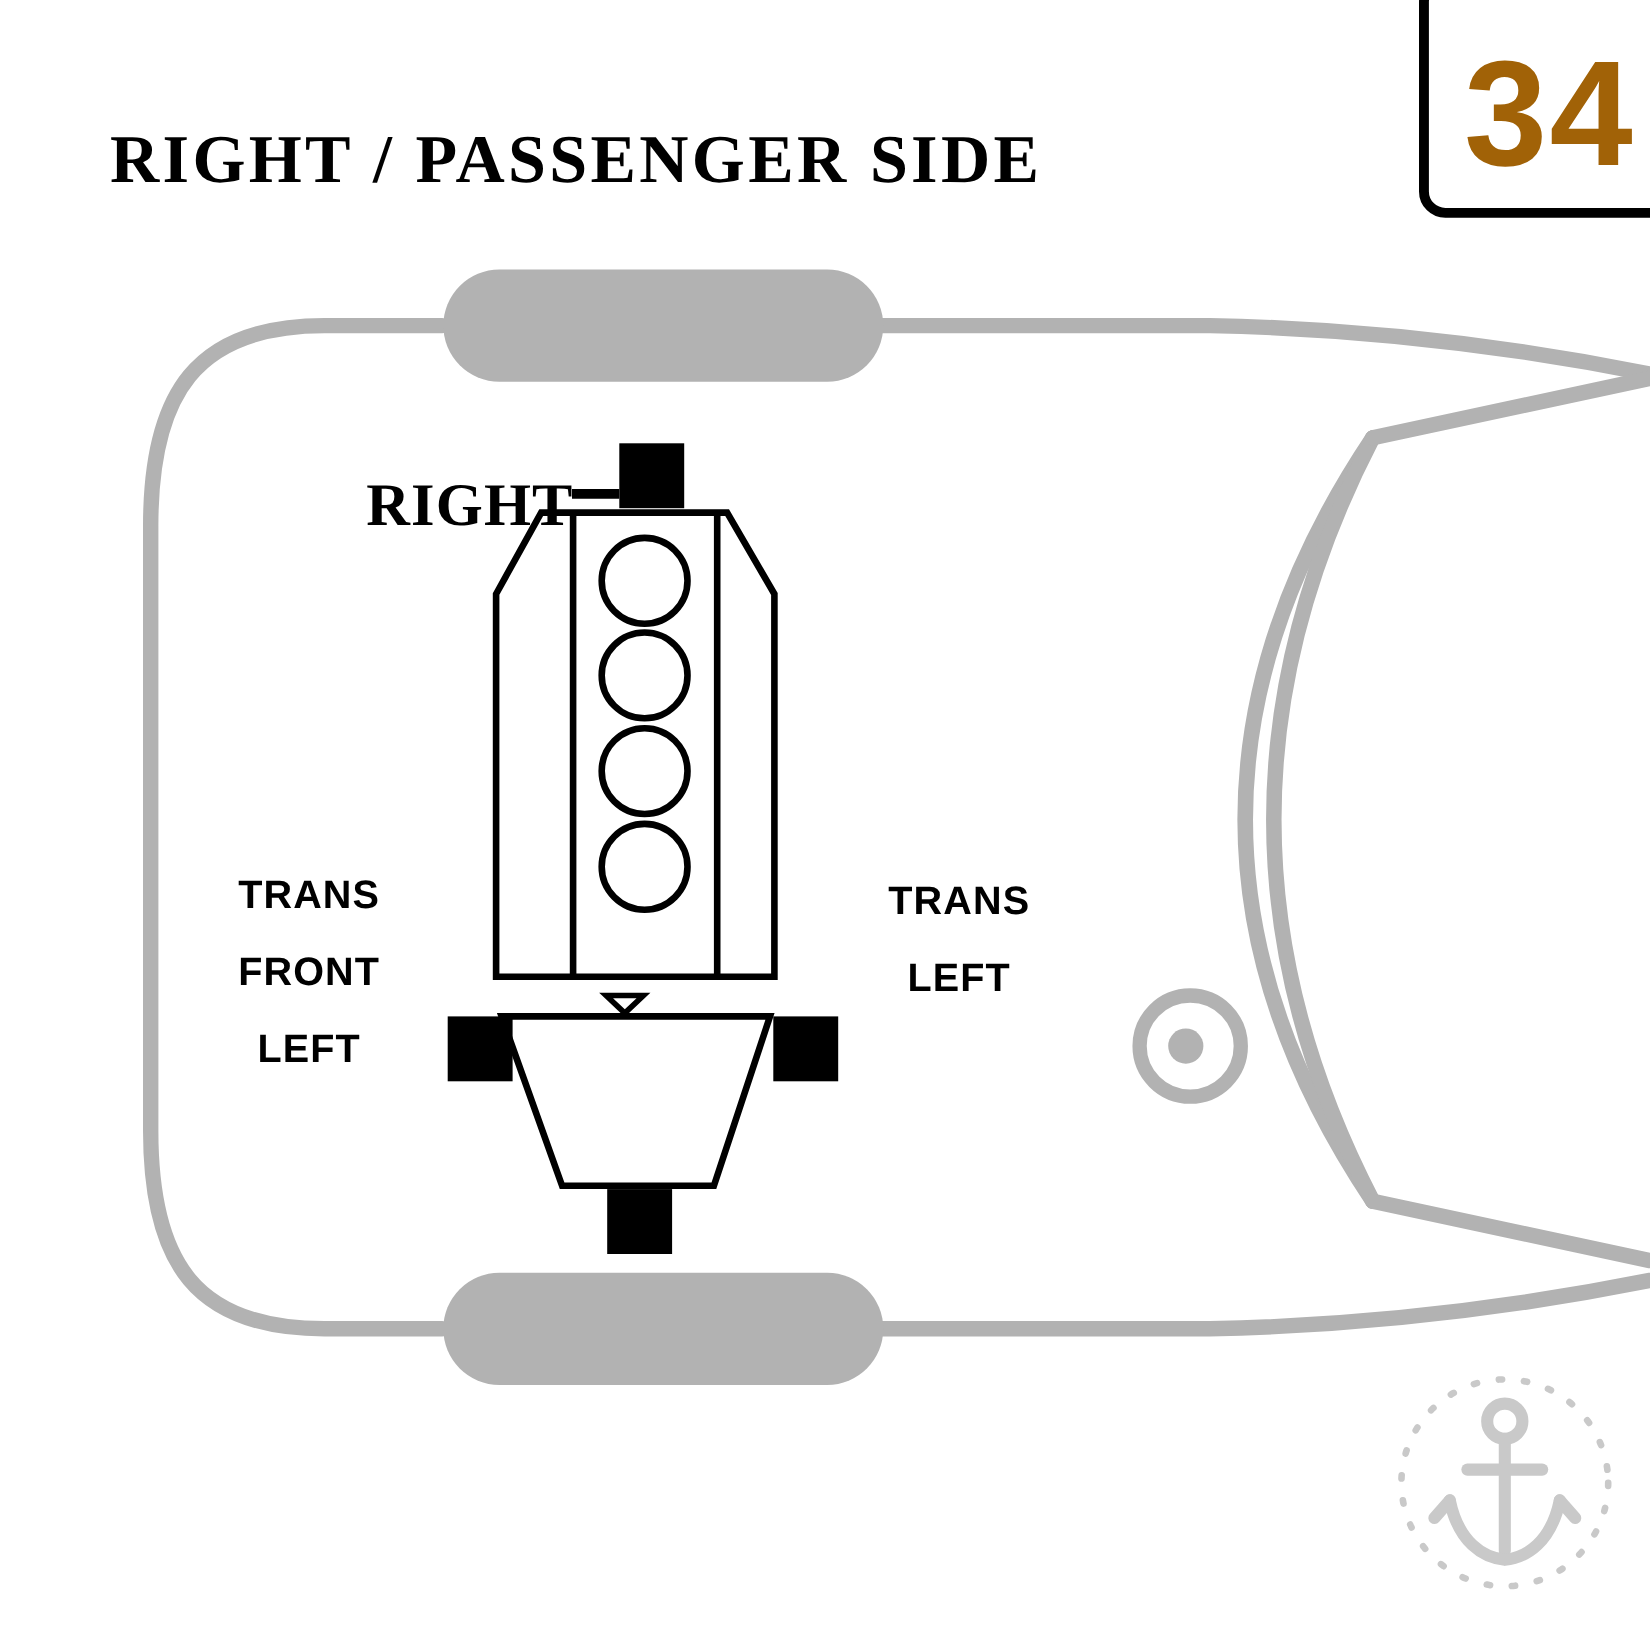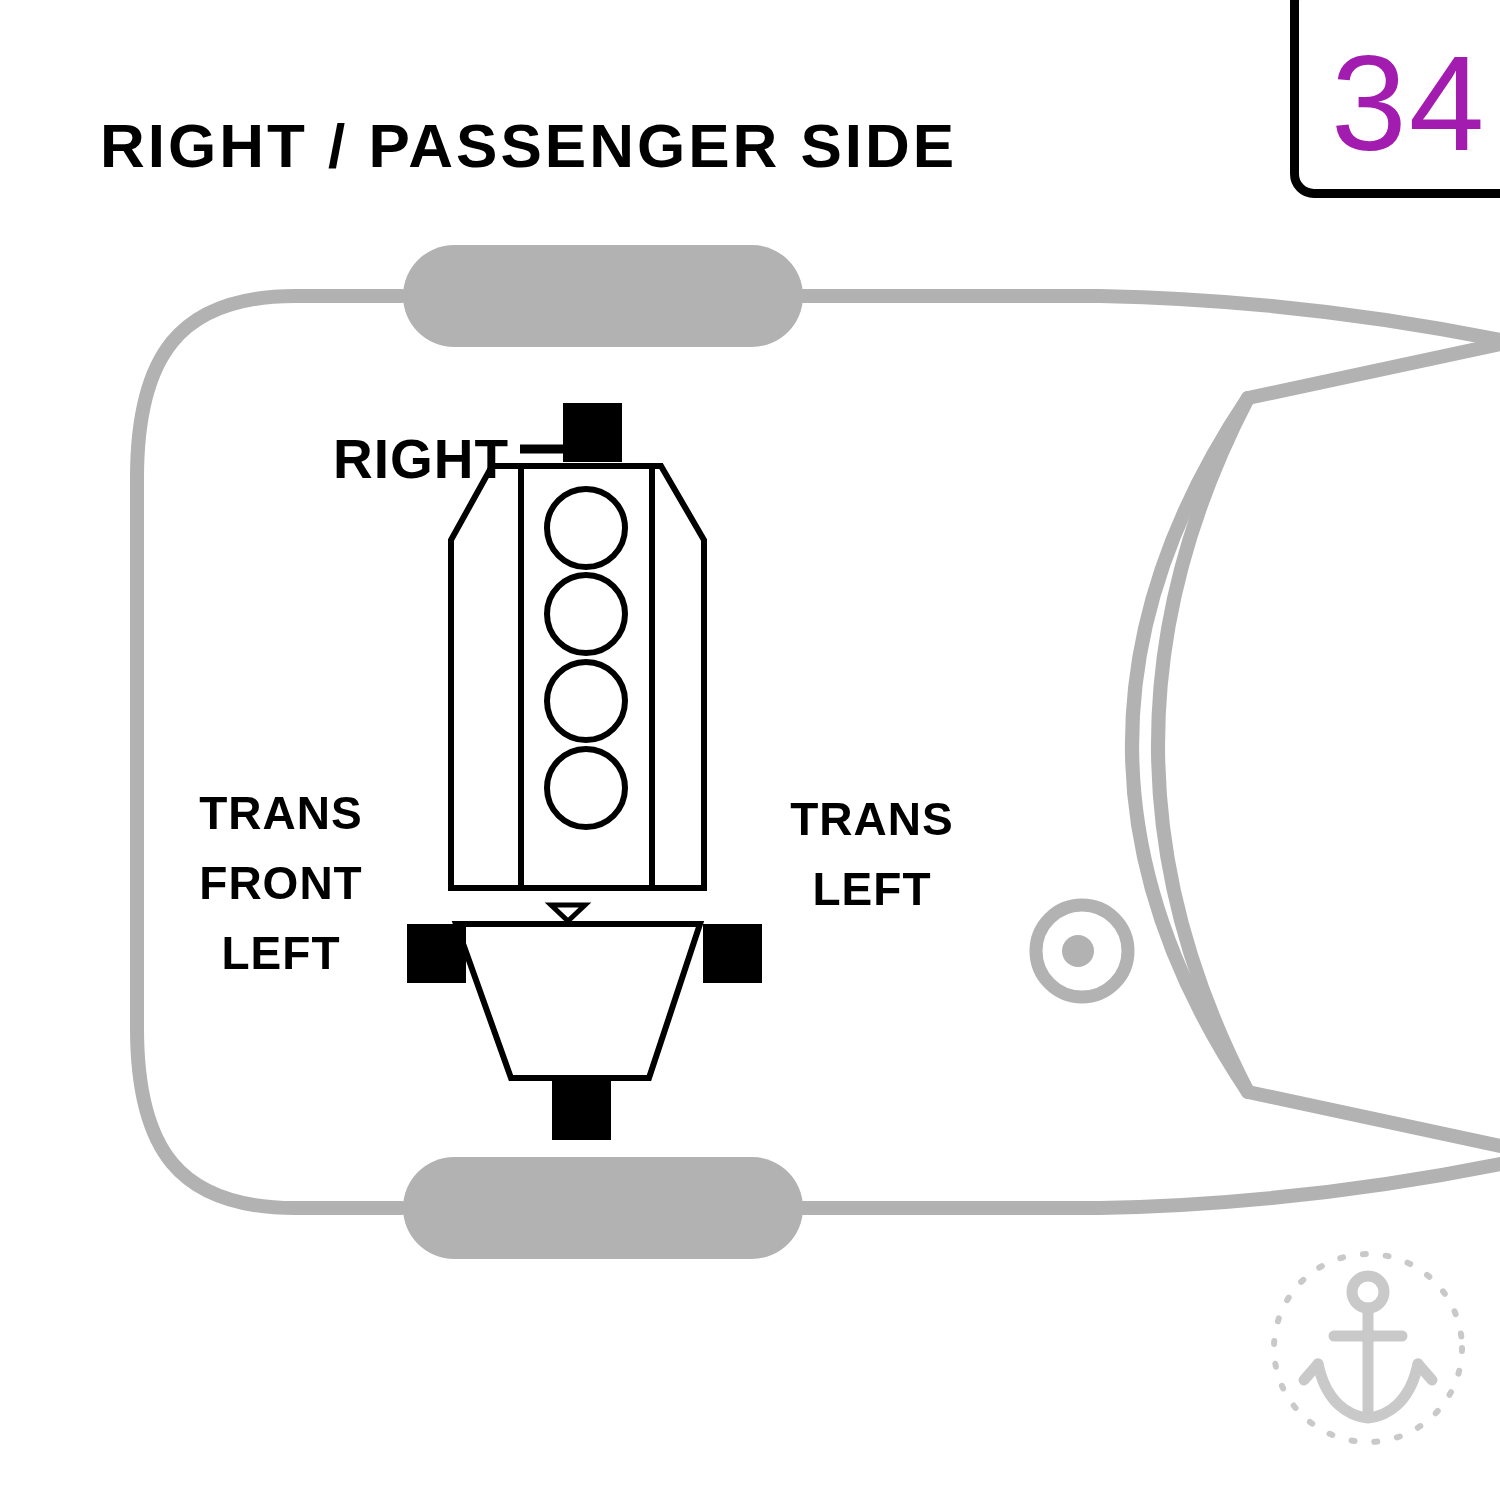--- a/index.html
+++ b/index.html
@@ -19,32 +19,33 @@
   .blk-open  { stroke: var(--diagram-line, #000000); fill: none; }
   .blk-fill  { fill: var(--mount-fill, #000000); stroke: none; }
   .wm        { stroke: var(--watermark, #c9c9c9); fill: none; }
 
   .label {
     position: absolute;
     font-weight: 700;
     color: #000;
     white-space: nowrap;
     letter-spacing: 1px;
+    font-family: Liberation Serif, serif;
   }
   .title-top    { left: 100px; top: 110px;  font-size: 62px; letter-spacing: 3px; }
   .title-bottom { left: 100px; top: 1304px; font-size: 65px; letter-spacing: 3px; }
 
   .lbl-right { left: 333px; top: 427px; font-size: 55px; }
 
   .lbl-stack {
     position: absolute;
     font-weight: 700;
     color: #000;
     text-align: center;
-    font-size: 46px;
+    font-size: 36px;
     line-height: 70px;
     letter-spacing: 1px;
   }
   .lbl-tfl { left: 168px; top: 778px; width: 226px; }
   .lbl-trl { left: 760px; top: 784px; width: 224px; }
   .lbl-tl  { left: 648px; top: 1088px; font-size: 55px; letter-spacing: 2px; }
 
   .page-badge {
     position: absolute;
     left: 1290px; top: -22px;
@@ -52,22 +53,22 @@
     background: #ffffff;
     border: 9px solid #000;
     border-radius: 24px;
     display: flex;
     align-items: center;
     justify-content: flex-start;
     padding: 30px 0 0 32px;
   }
   .page-badge .num {
     font-size: 136px;
-    font-weight: 400;
-    color: #a21caf;
+    font-weight: 700;
+    color: #a16207;
     letter-spacing: 2px;
   }
 </style>
 </head>
 <body>
 
 <div id="stage">
 
   <svg id="diagram-svg" width="1500" height="1500" viewBox="0 0 1500 1500">
 

